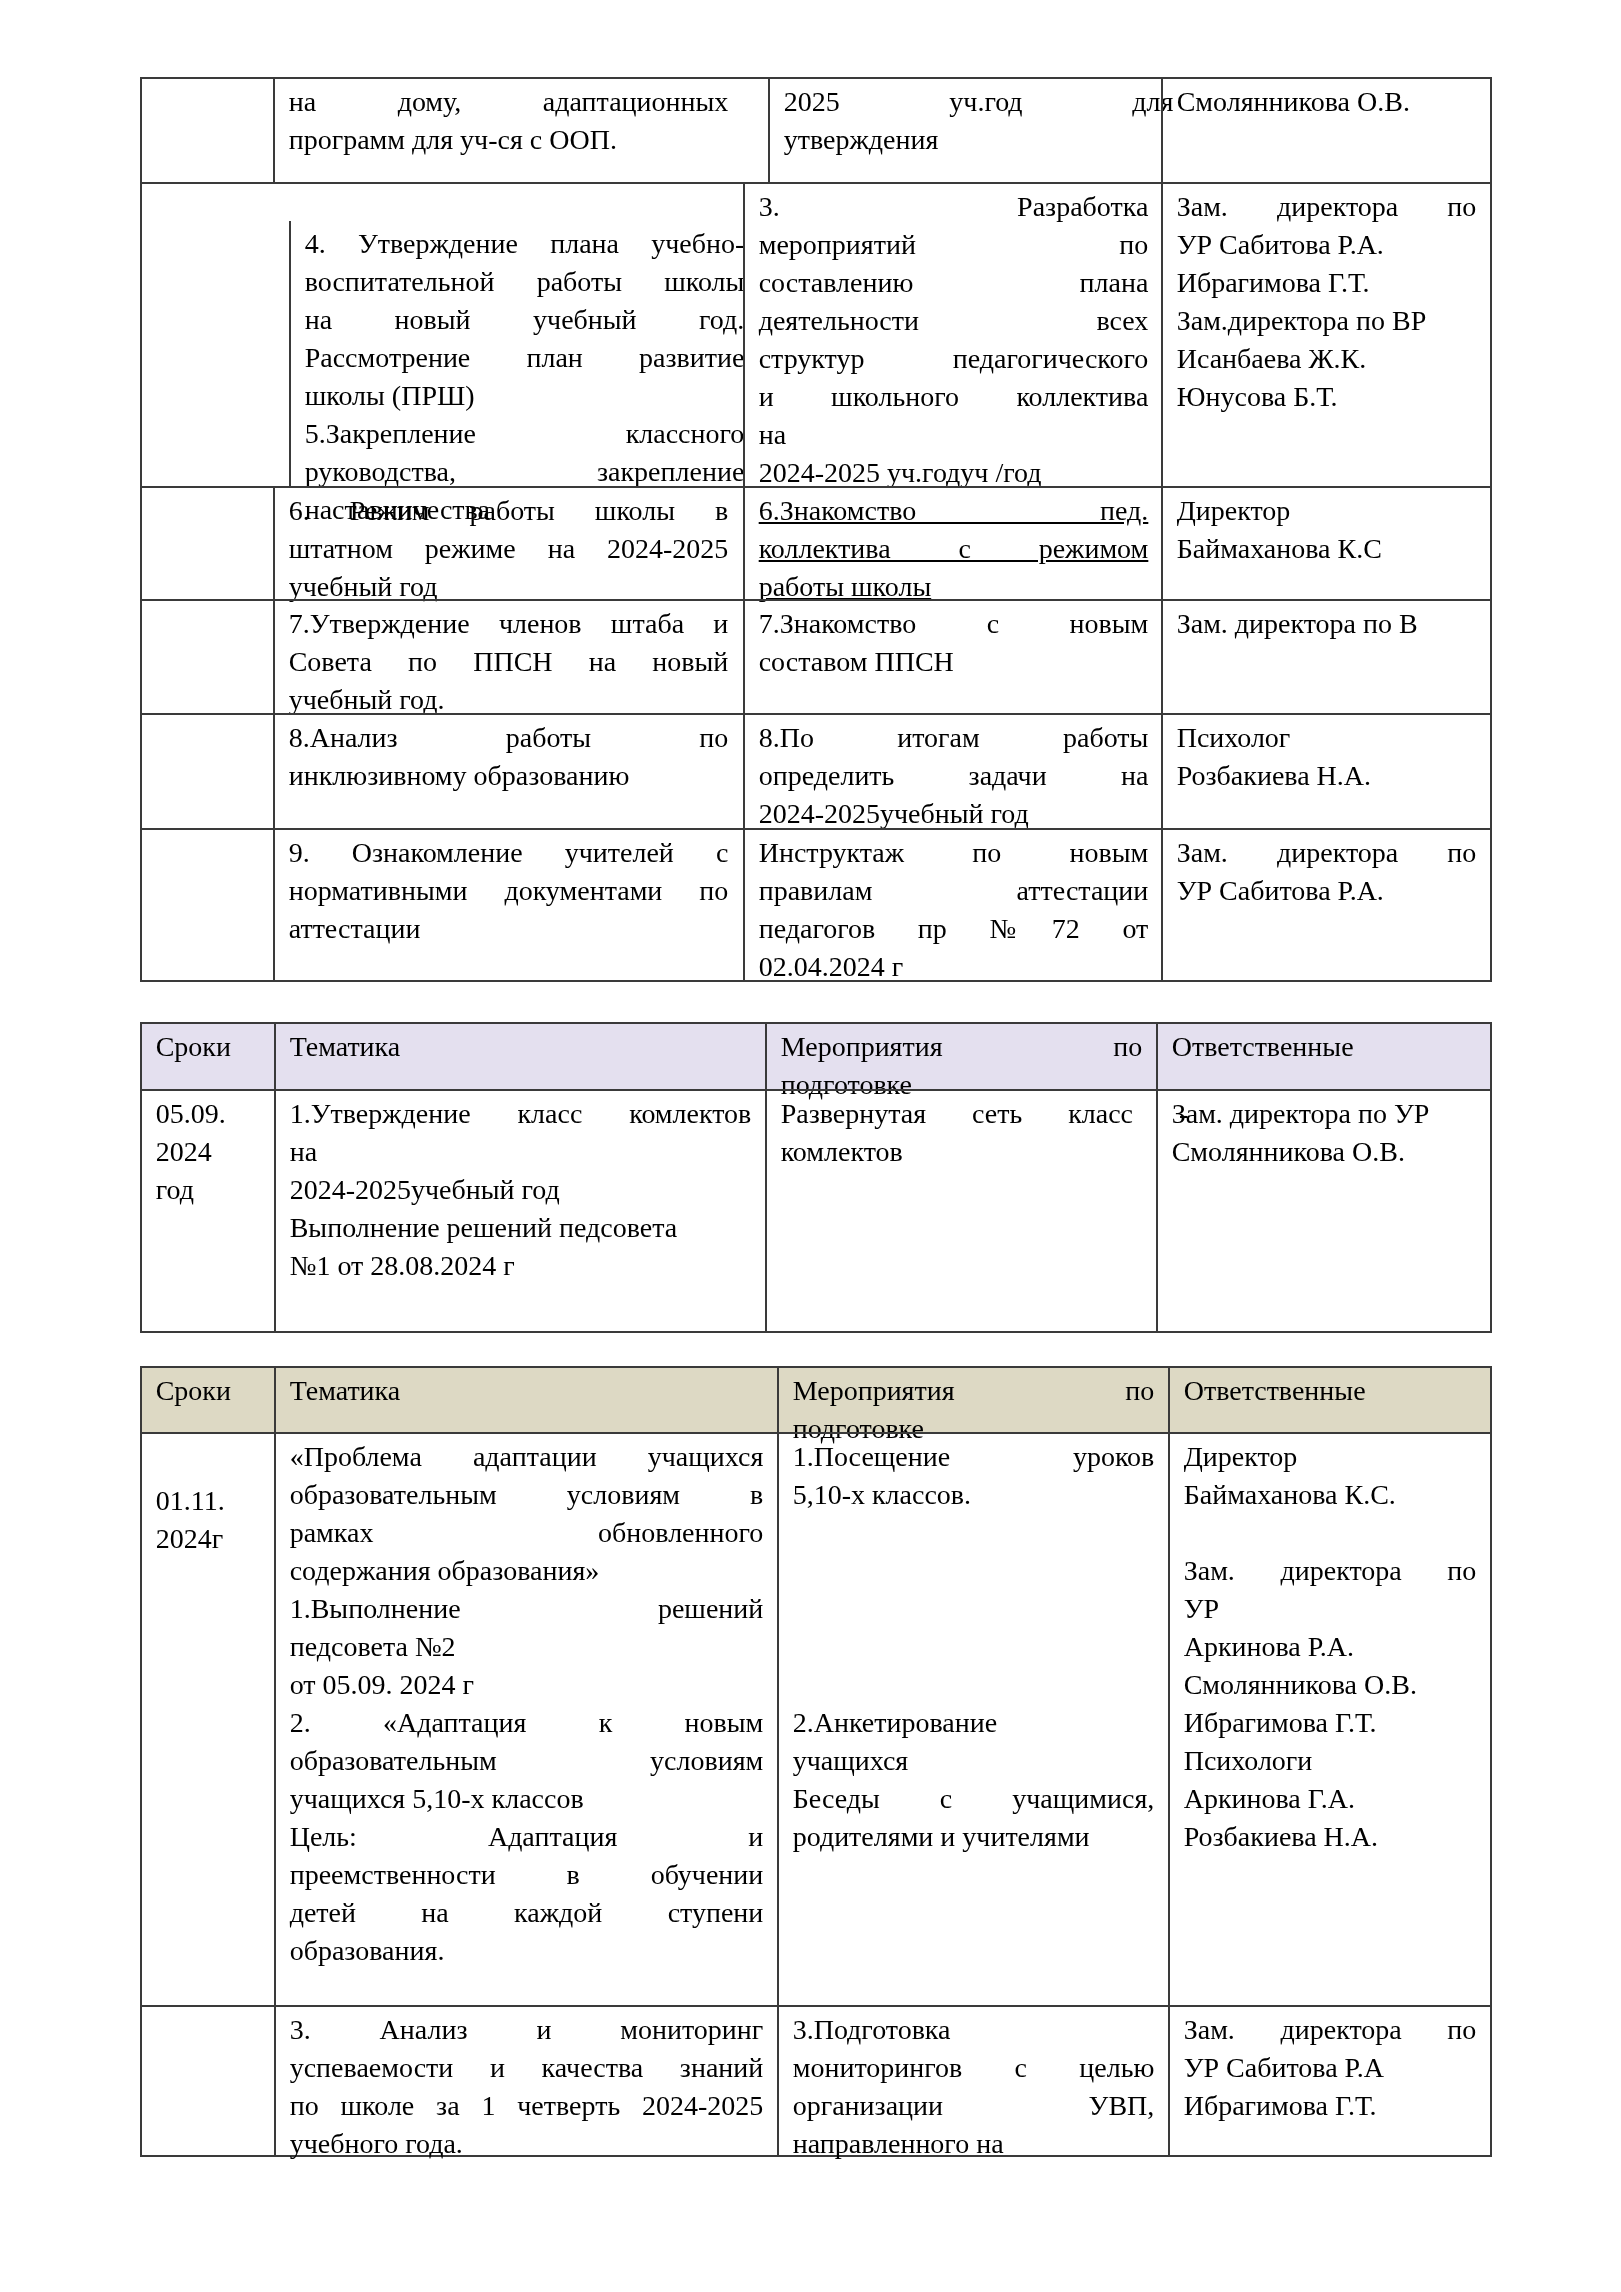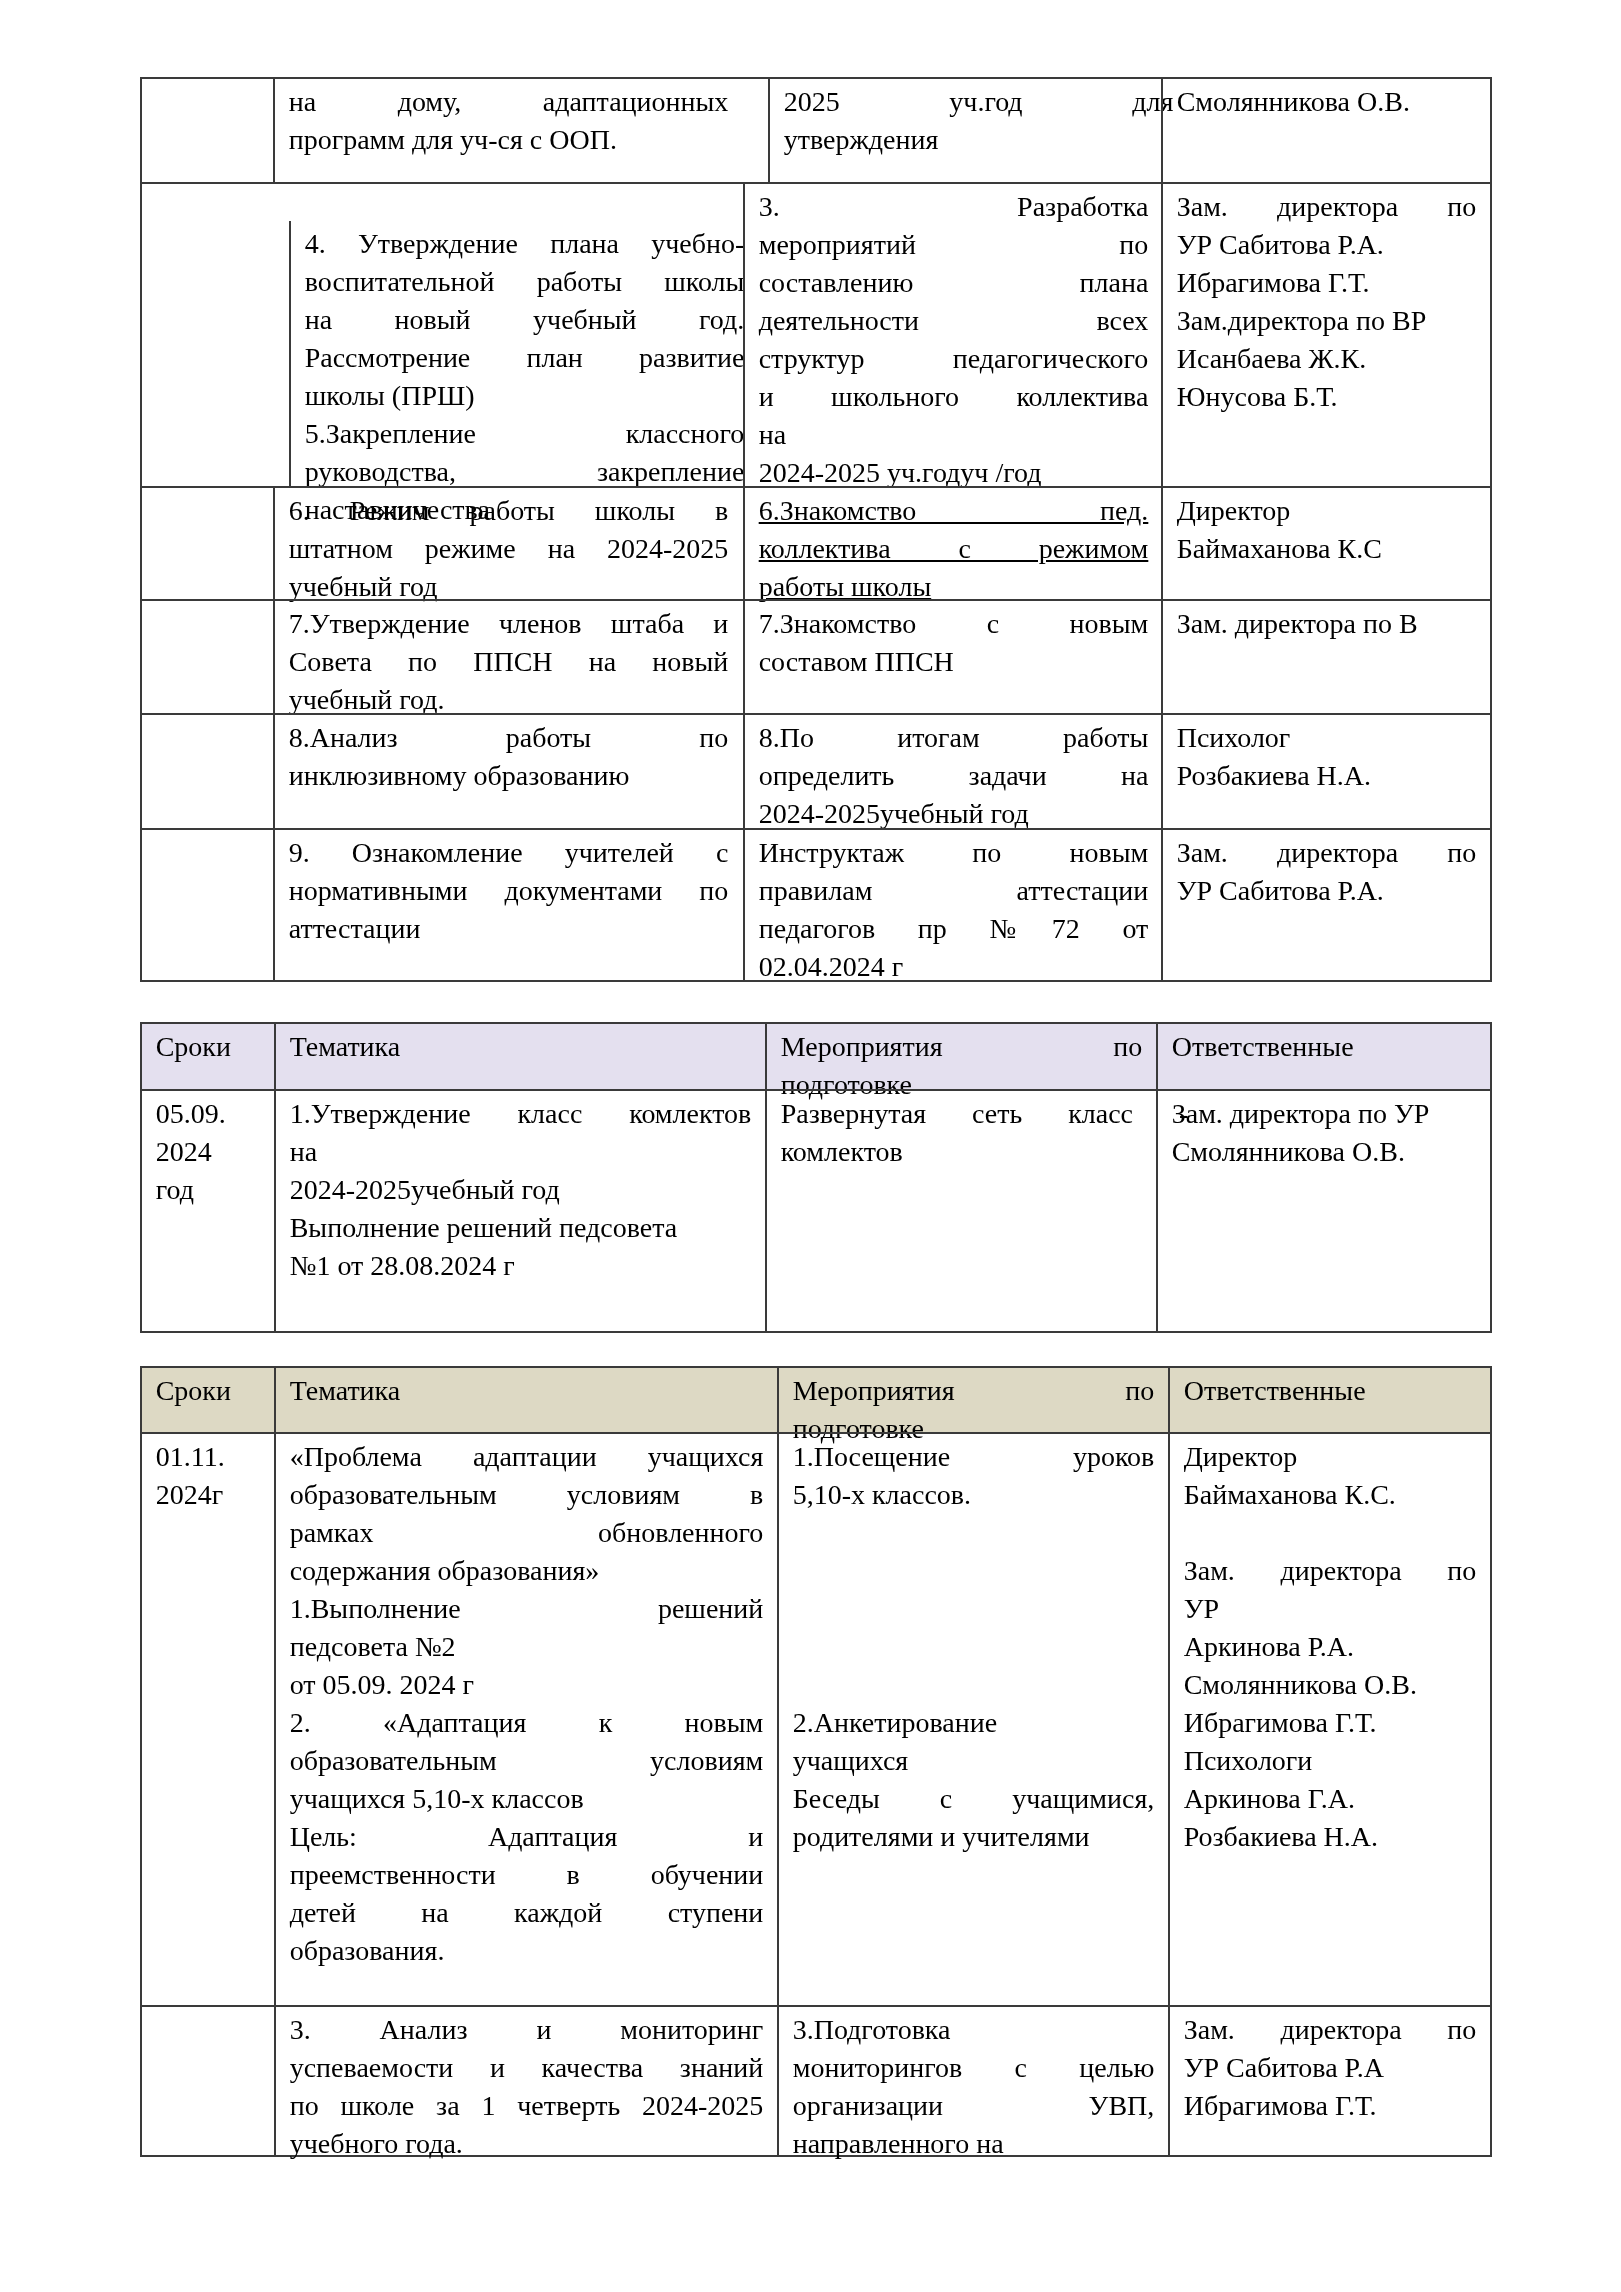--- a/index.html
+++ b/index.html
@@ -193,21 +193,21 @@
       </div>
     <div class="cell" style="left:635px; width:391px;">
         <span class="line">Мероприятия по</span>
         <span class="line last">подготовке</span>
       </div>
     <div class="cell" style="left:1026px; right:0;">
         <span class="line last">Ответственные</span>
       </div>
   </div>
   <div class="row" style="top:64px; height:575px;">
-    <div class="cell" style="left:0; width:132px;">
+    <div class="cell" style="left:0; width:132px;margin-top:44px;">
         <span class="line last">01.11.</span>
         <span class="line last">2024г</span>
       </div>
     <div class="cell" style="left:132px; width:503px;">
         <span class="line">«Проблема адаптации учащихся</span>
         <span class="line">образовательным условиям в</span>
         <span class="line">рамках обновленного</span>
         <span class="line last">содержания образования»</span>
         <span class="line">1.Выполнение решений</span>
         <span class="line last">педсовета №2</span>

